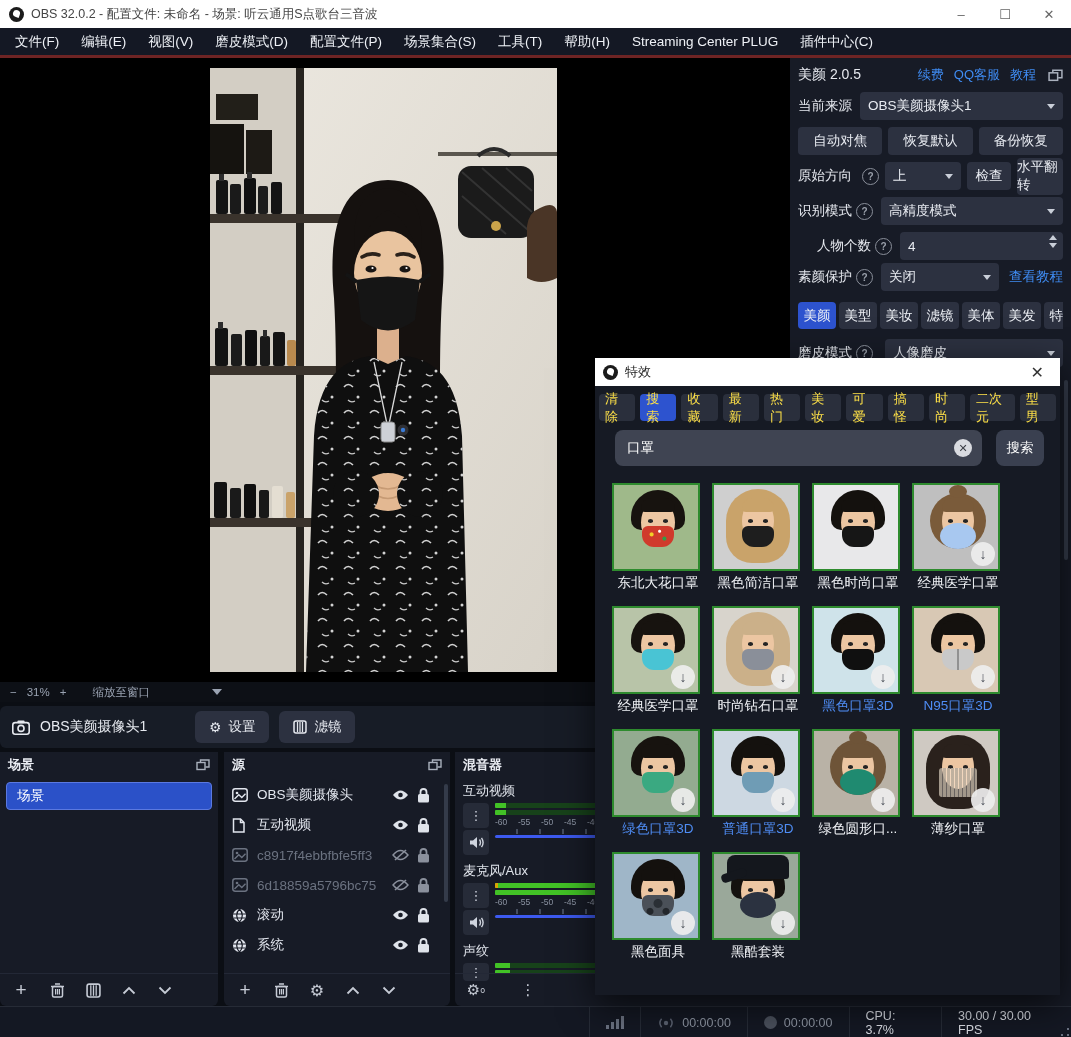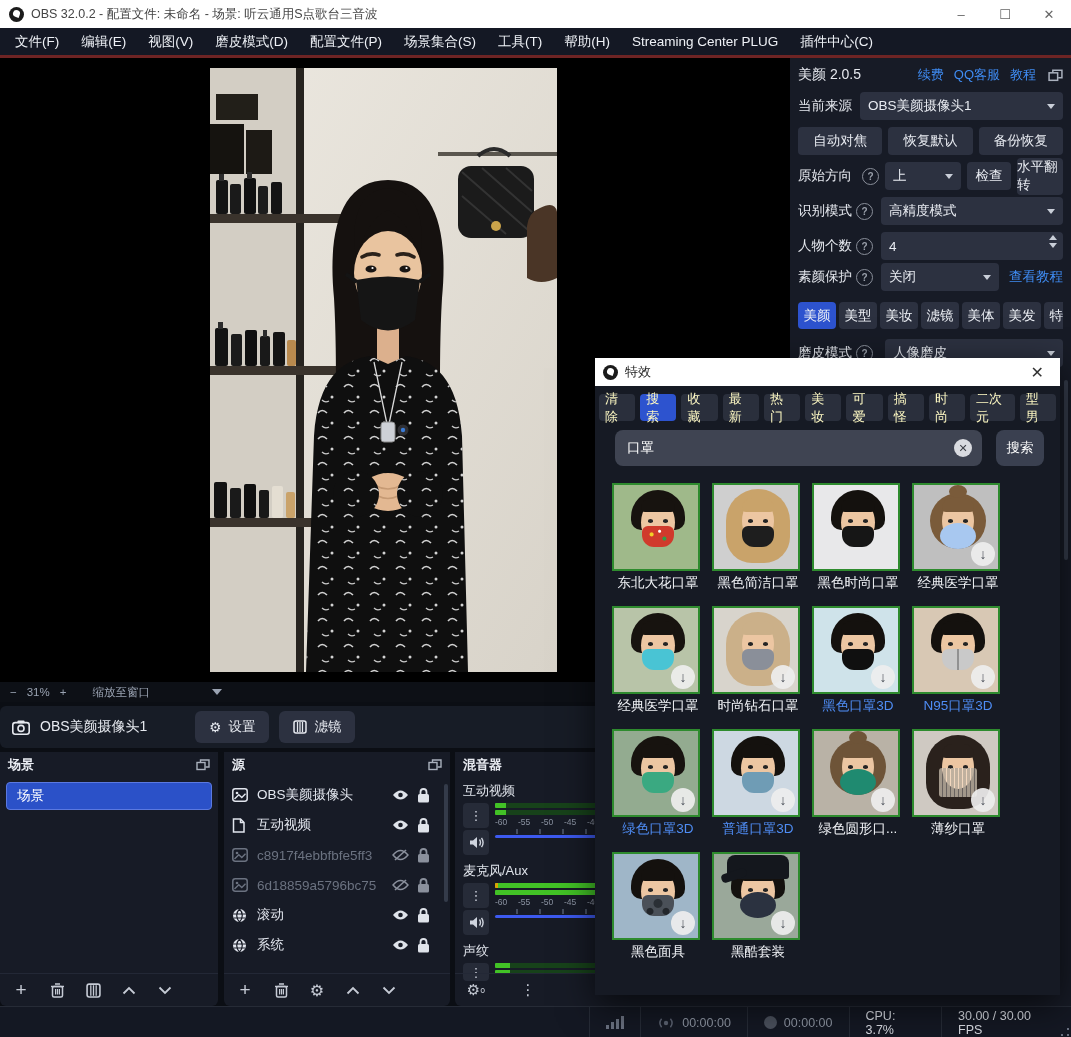--- a/index.html
+++ b/index.html
@@ -70,21 +70,21 @@
   .mx-slider .tks{position:absolute;left:0;right:0;top:0;height:5px;background:repeating-linear-gradient(90deg,transparent 0 21px,#454d5e 21px 23px);}
   .mx-slider .ln{position:absolute;left:0;right:0;top:6px;height:3px;border-radius:2px;background:#3d5af0;}
   
   #fx-dialog{left:595px;top:358px;width:465px;height:637px;z-index:10;box-shadow:0 10px 34px rgba(0,0,0,.65);}
   #fx-title{height:28px;background:#ffffff;color:#222;display:flex;align-items:center;padding:0 8px;font-size:13px;}
   #fx-title .logo{width:15px;height:15px;border-radius:50%;background:#1b1b1b;margin-right:7px;position:relative;}
   #fx-title .logo:after{content:"";position:absolute;left:4px;top:3px;width:7px;height:7px;border-radius:50% 50% 0 50%;background:#fff;transform:rotate(20deg);}
   #fx-title .x{margin-left:auto;color:#333;font-size:16px;padding:0 8px;}
   #fx-body{position:absolute;left:0;top:28px;right:0;bottom:0;background:#161a24;}
   #fx-tabs{position:absolute;left:4px;top:8px;right:4px;display:flex;gap:5px;}
-  .fx-tab{height:27px;border-radius:4px;background:#2a2f3c;color:#fef9c3;font-size:13px;display:flex;align-items:center;justify-content:center;padding:0 6px;flex:0 0 auto;min-width:24px;}
+  .fx-tab{height:27px;border-radius:4px;background:#2a2f3c;color:#fde047;font-size:13px;display:flex;align-items:center;justify-content:center;padding:0 6px;flex:0 0 auto;min-width:24px;}
   .fx-tab.active{background:#2d53cf;}
   #fx-searchrow{position:absolute;left:20px;top:44px;right:16px;height:36px;display:flex;gap:14px;}
   #fx-input{flex:1;background:#3f4452;border-radius:8px;display:flex;align-items:center;padding:0 12px;font-size:13.5px;color:#fff;position:relative;}
   #fx-clear{position:absolute;right:10px;top:50%;margin-top:-9px;width:18px;height:18px;border-radius:50%;background:#d9dbe0;color:#3c3f46;font-size:11px;font-weight:bold;display:flex;align-items:center;justify-content:center;}
   #fx-searchbtn{flex:0 0 48px;background:#3a4050;border-radius:8px;display:flex;align-items:center;justify-content:center;font-size:13.5px;color:#fff;}
   #fx-grid{position:absolute;left:17px;top:97px;display:grid;grid-template-columns:repeat(4,92px);column-gap:8px;row-gap:14px;}
   .fx-cell{width:92px;}
   .th{position:relative;width:88px;height:88px;border:2px solid #2e8b2e;box-sizing:border-box;overflow:hidden;background:#888;}
   .th>div{position:absolute;}
   .fx-label{width:100px;margin-left:-4px;text-align:center;font-size:13.5px;color:#f2f4f8;margin-top:3px;white-space:nowrap;}
@@ -623,21 +623,21 @@
 
     <div class="brow" style="top:139px;height:28px;">
       <span class="lbl">识别模式</span>
       <span class="help">?</span>
       <span class="combo" style="margin-left:8px;flex:1;height:28px;">
           <span>高精度模式</span>
           <span class="car"></span>
         </span>
     </div>
 
-    <div class="brow" style="top:174px;height:28px;">
+    <div class="brow" style="top:174px;height:28px;margin-left:19px;">
       <span class="lbl">人物个数</span>
       <span class="help">?</span>
       <span class="combo" style="margin-left:8px;flex:1;height:28px;">
         <span>4</span>
         <span style="position:absolute;right:6px;top:3px;display:flex;flex-direction:column;gap:3px;">
           <span style="width:0;height:0;border-left:4px solid transparent;border-right:4px solid transparent;border-bottom:5px solid #c9ced8;"></span>
           <span style="width:0;height:0;border-left:4px solid transparent;border-right:4px solid transparent;border-top:5px solid #c9ced8;"></span>
         </span>
       </span>
     </div>

